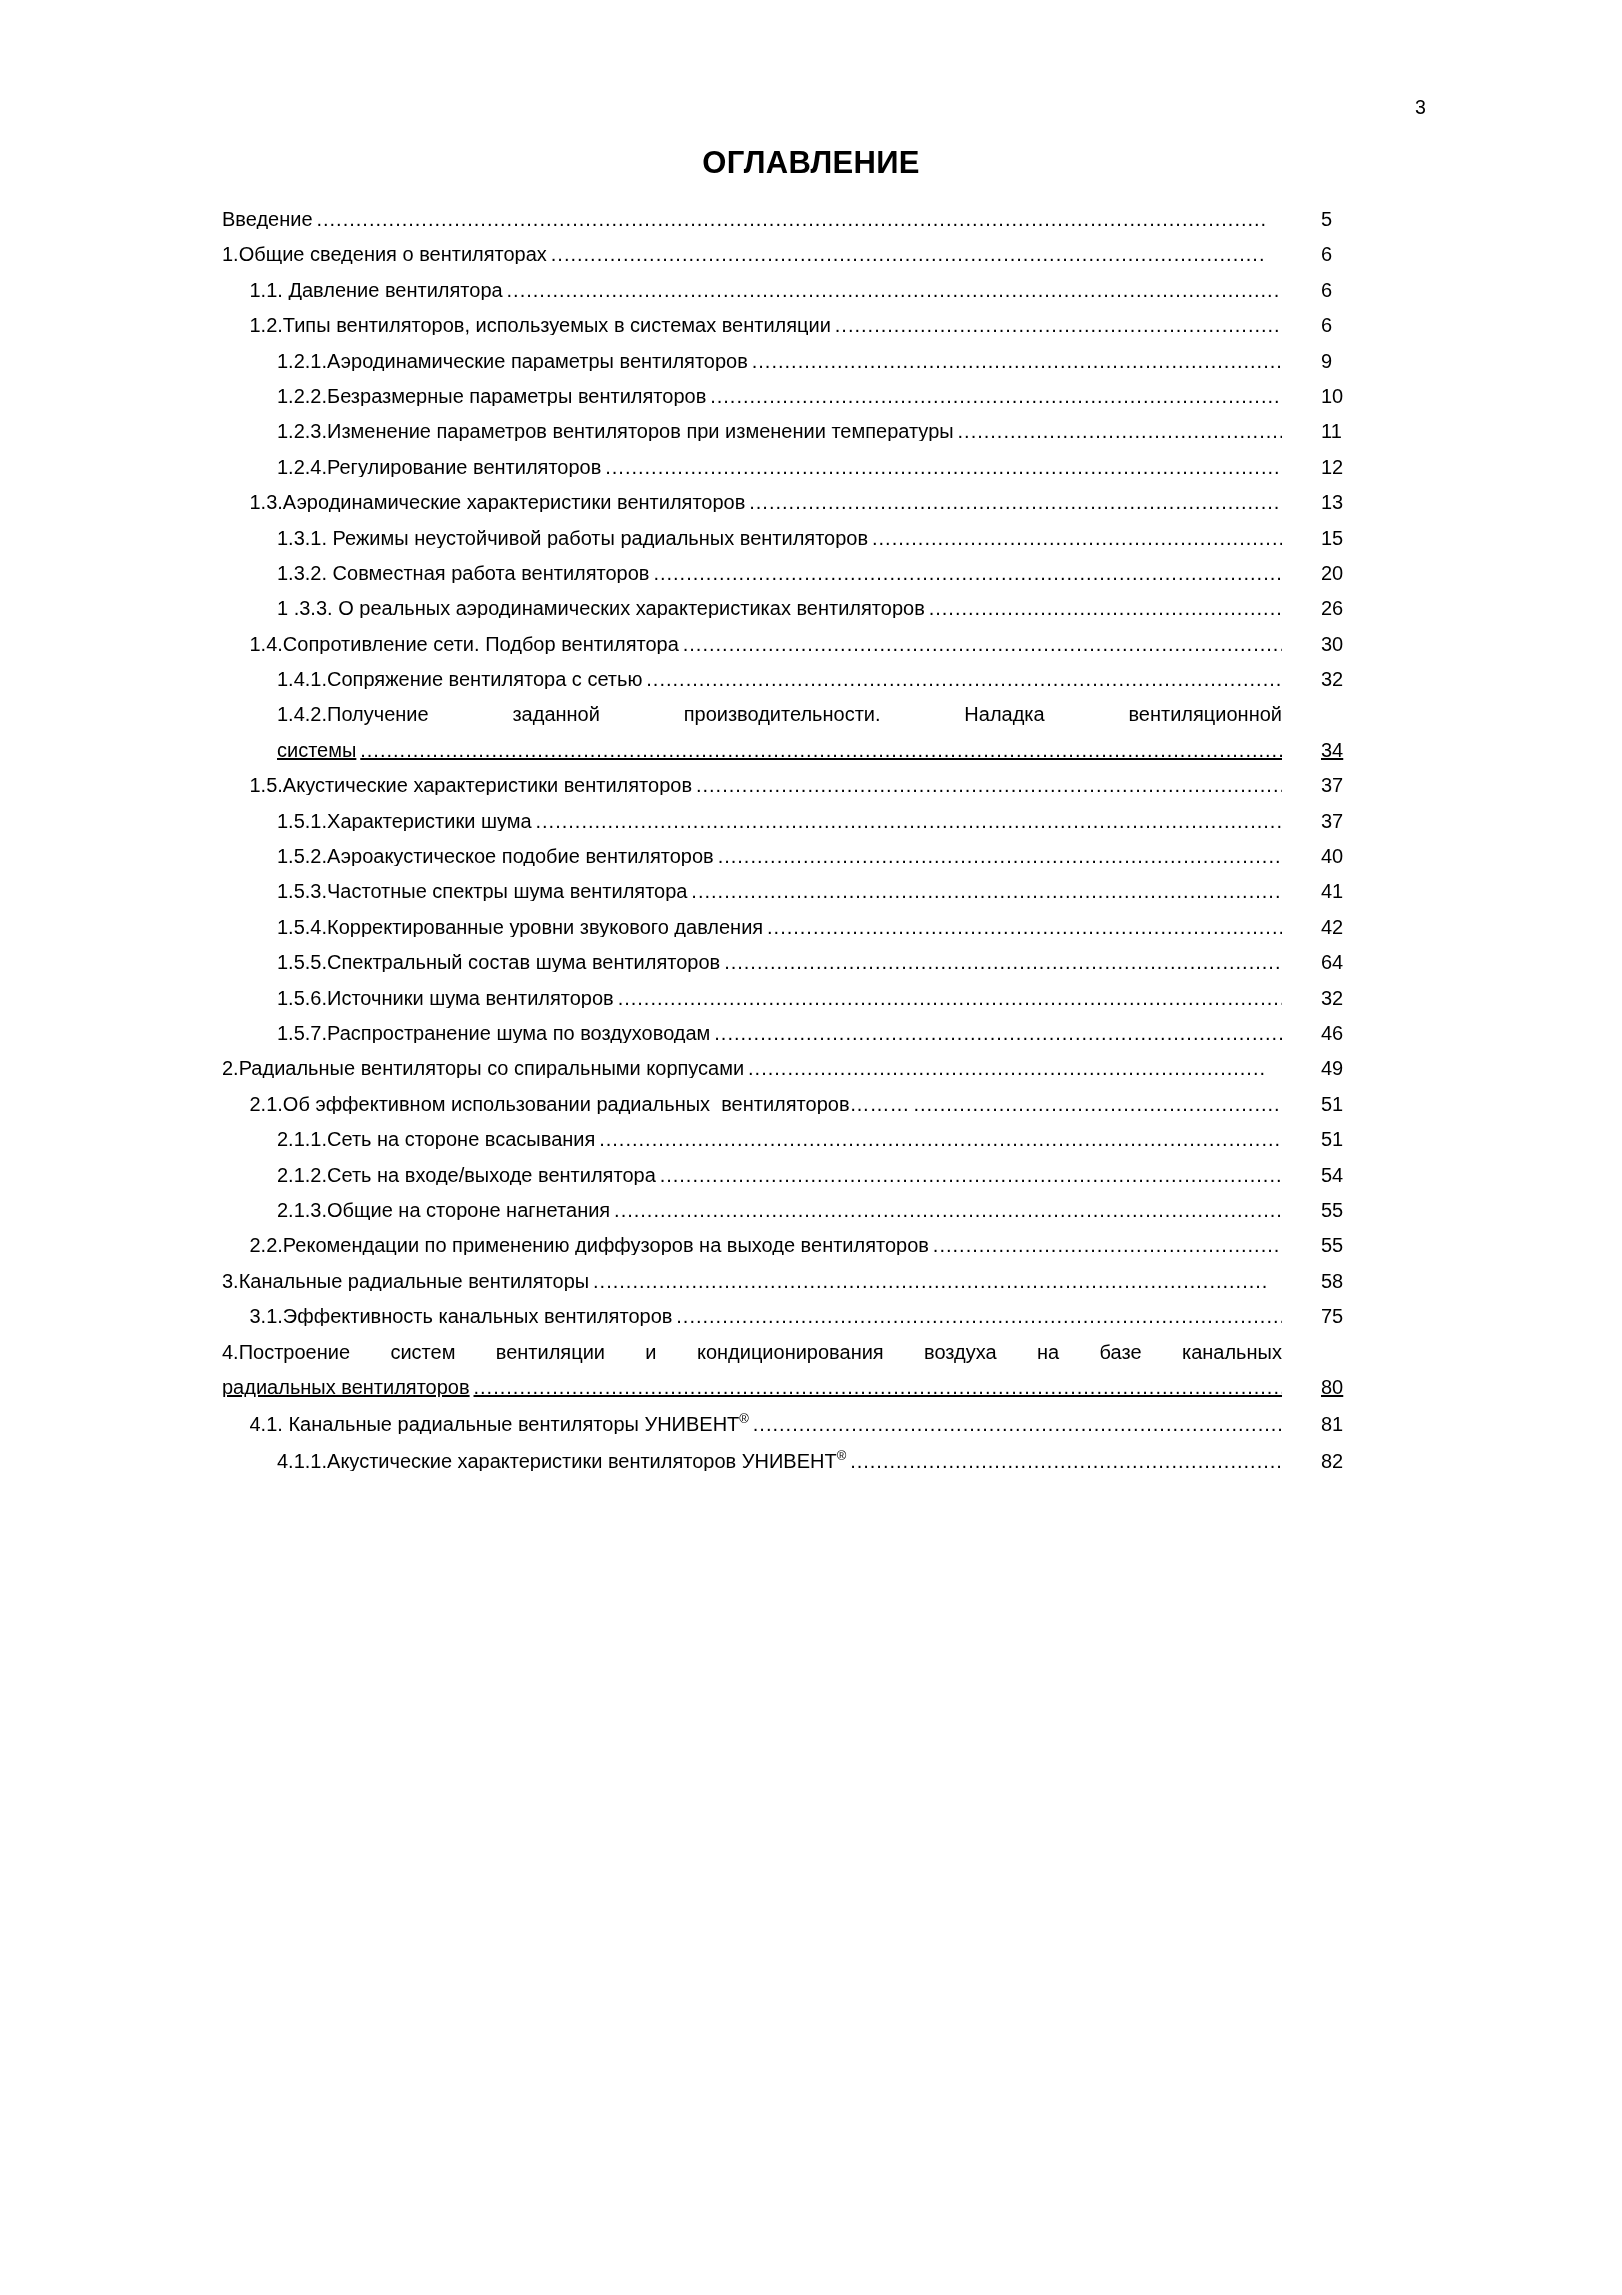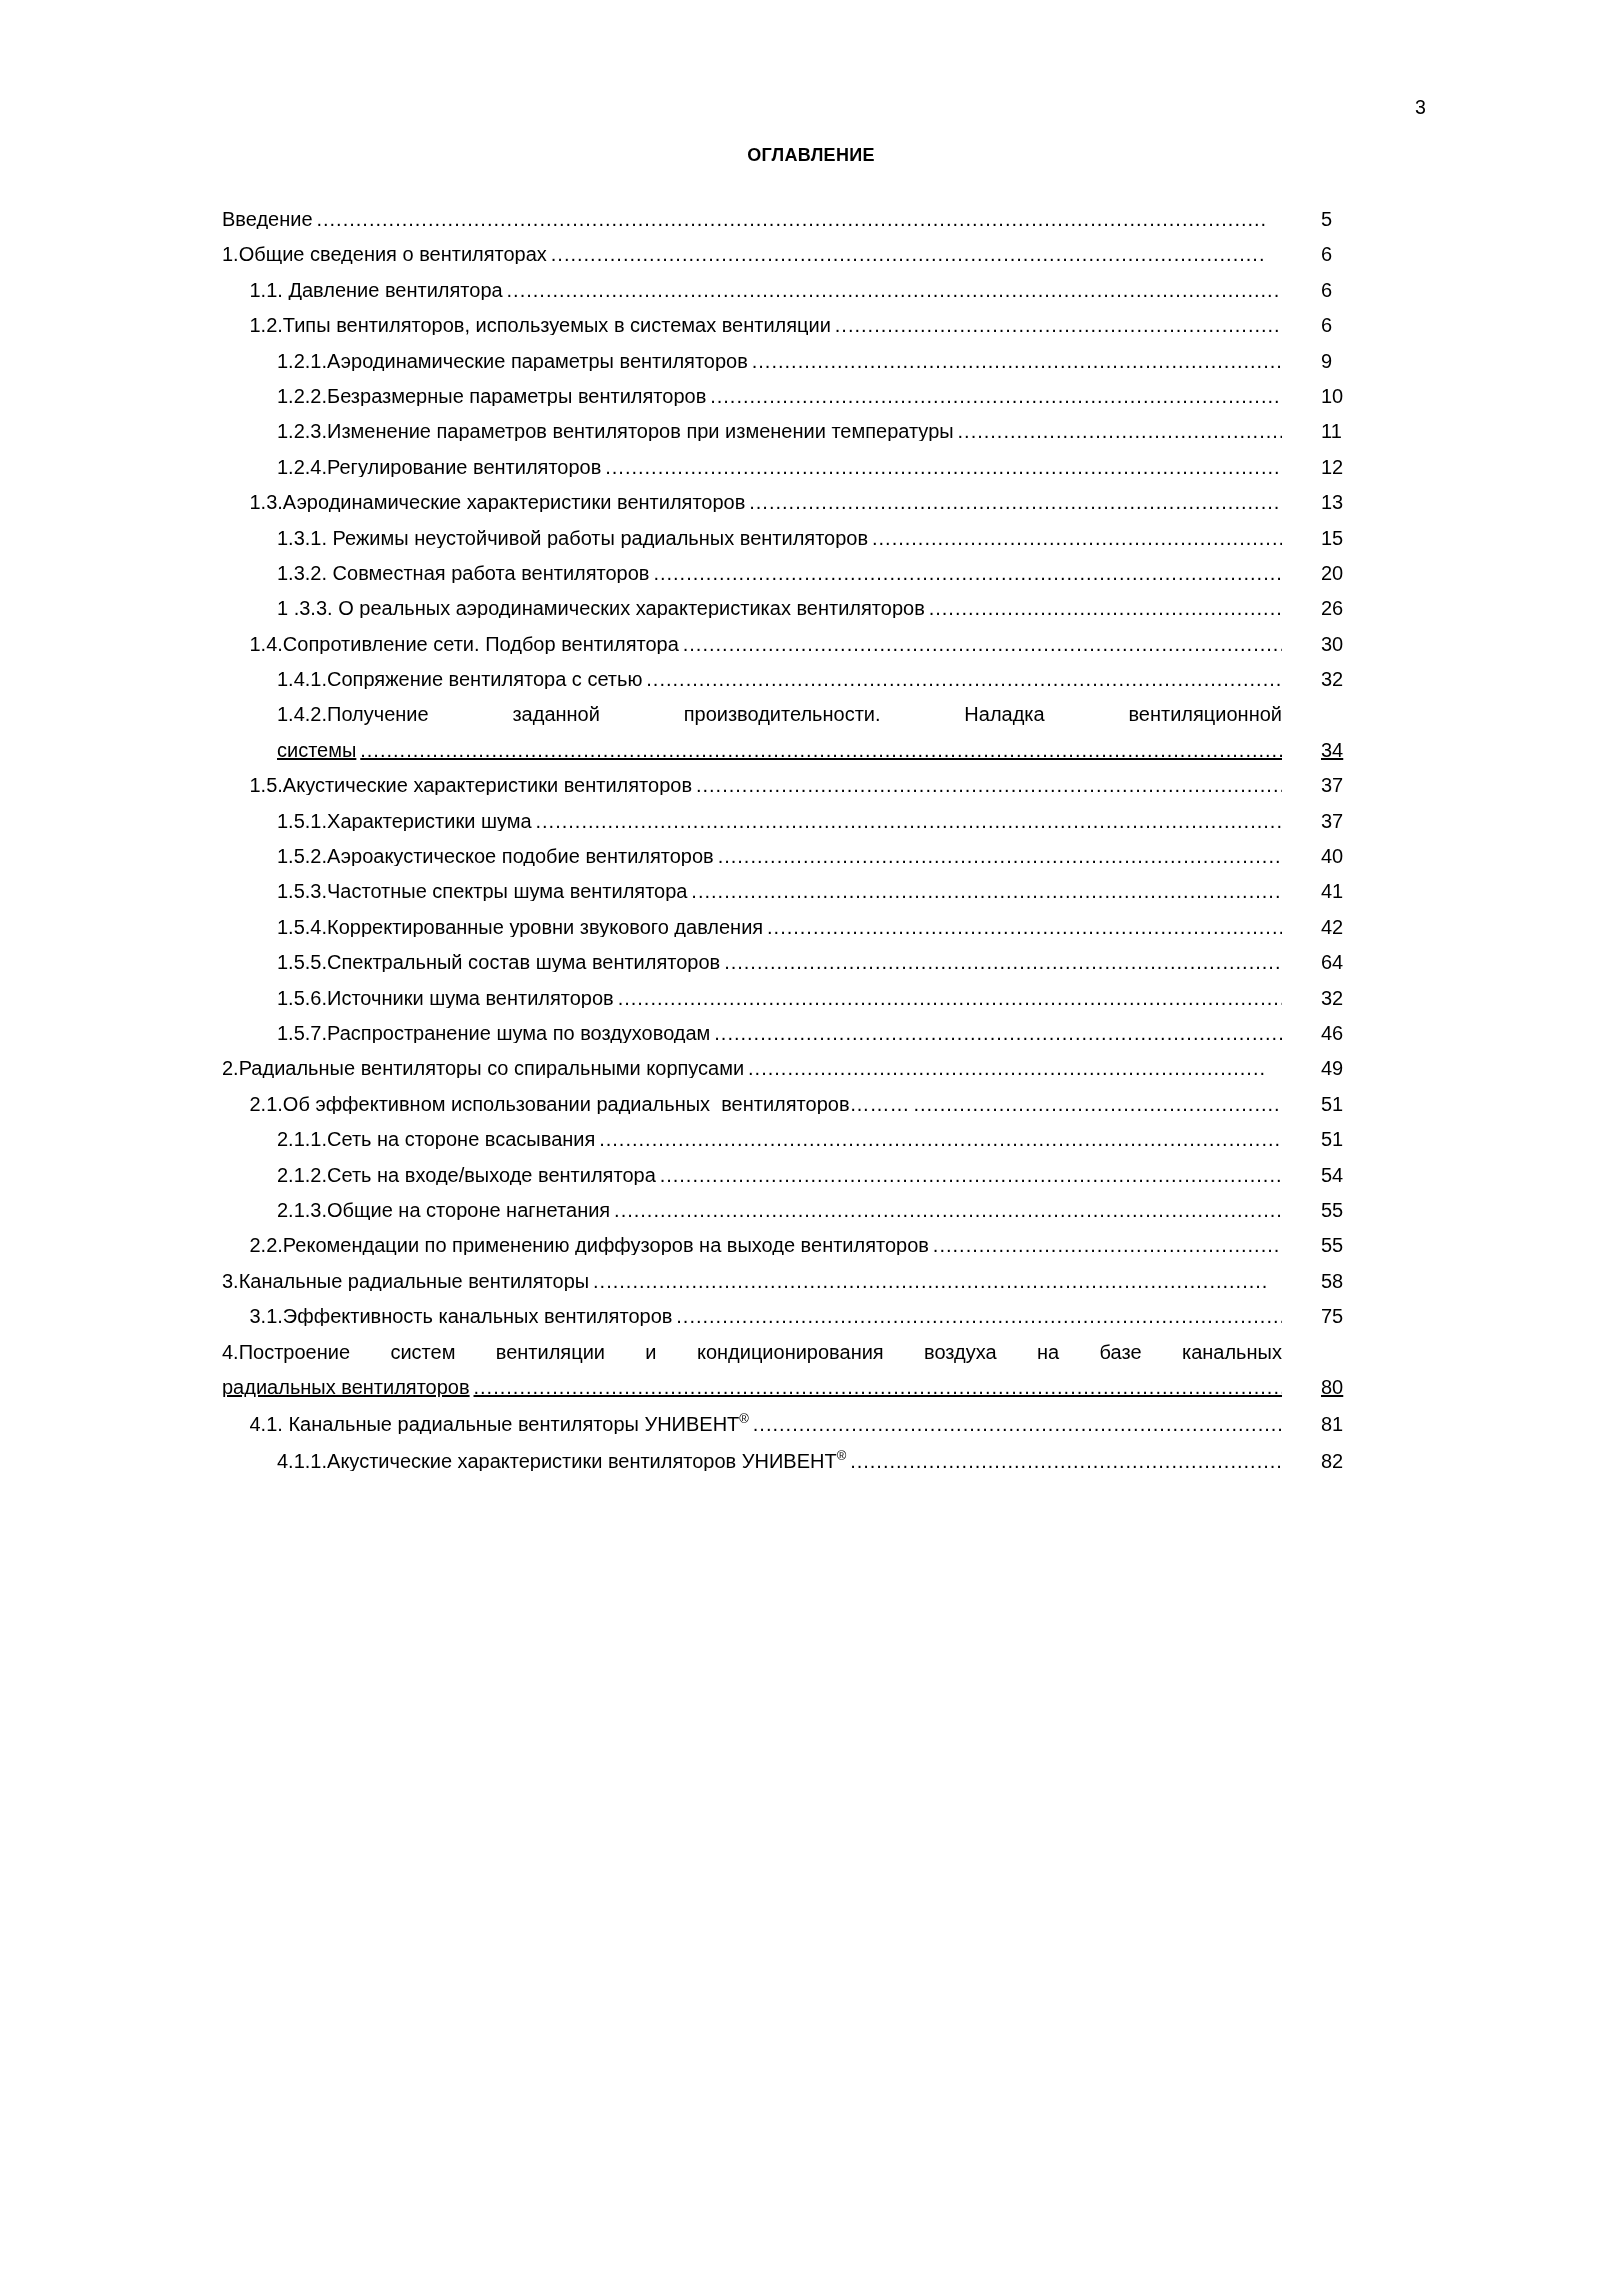--- a/index.html
+++ b/index.html
@@ -25,21 +25,21 @@
     font-size: 19.6px;
     line-height: 1;
     text-align: right;
   }
   .doc-title {
     position: absolute;
     top: 145px;
     left: 0;
     width: 1622px;
     text-align: center;
-    font-size: 18px;
+    font-size: 31px;
     font-weight: bold;
     letter-spacing: 0.3px;
   }
   .toc {
     position: absolute;
     top: 209px;
     left: 222px;
     width: 1178px;
   }
   .toc-row {

